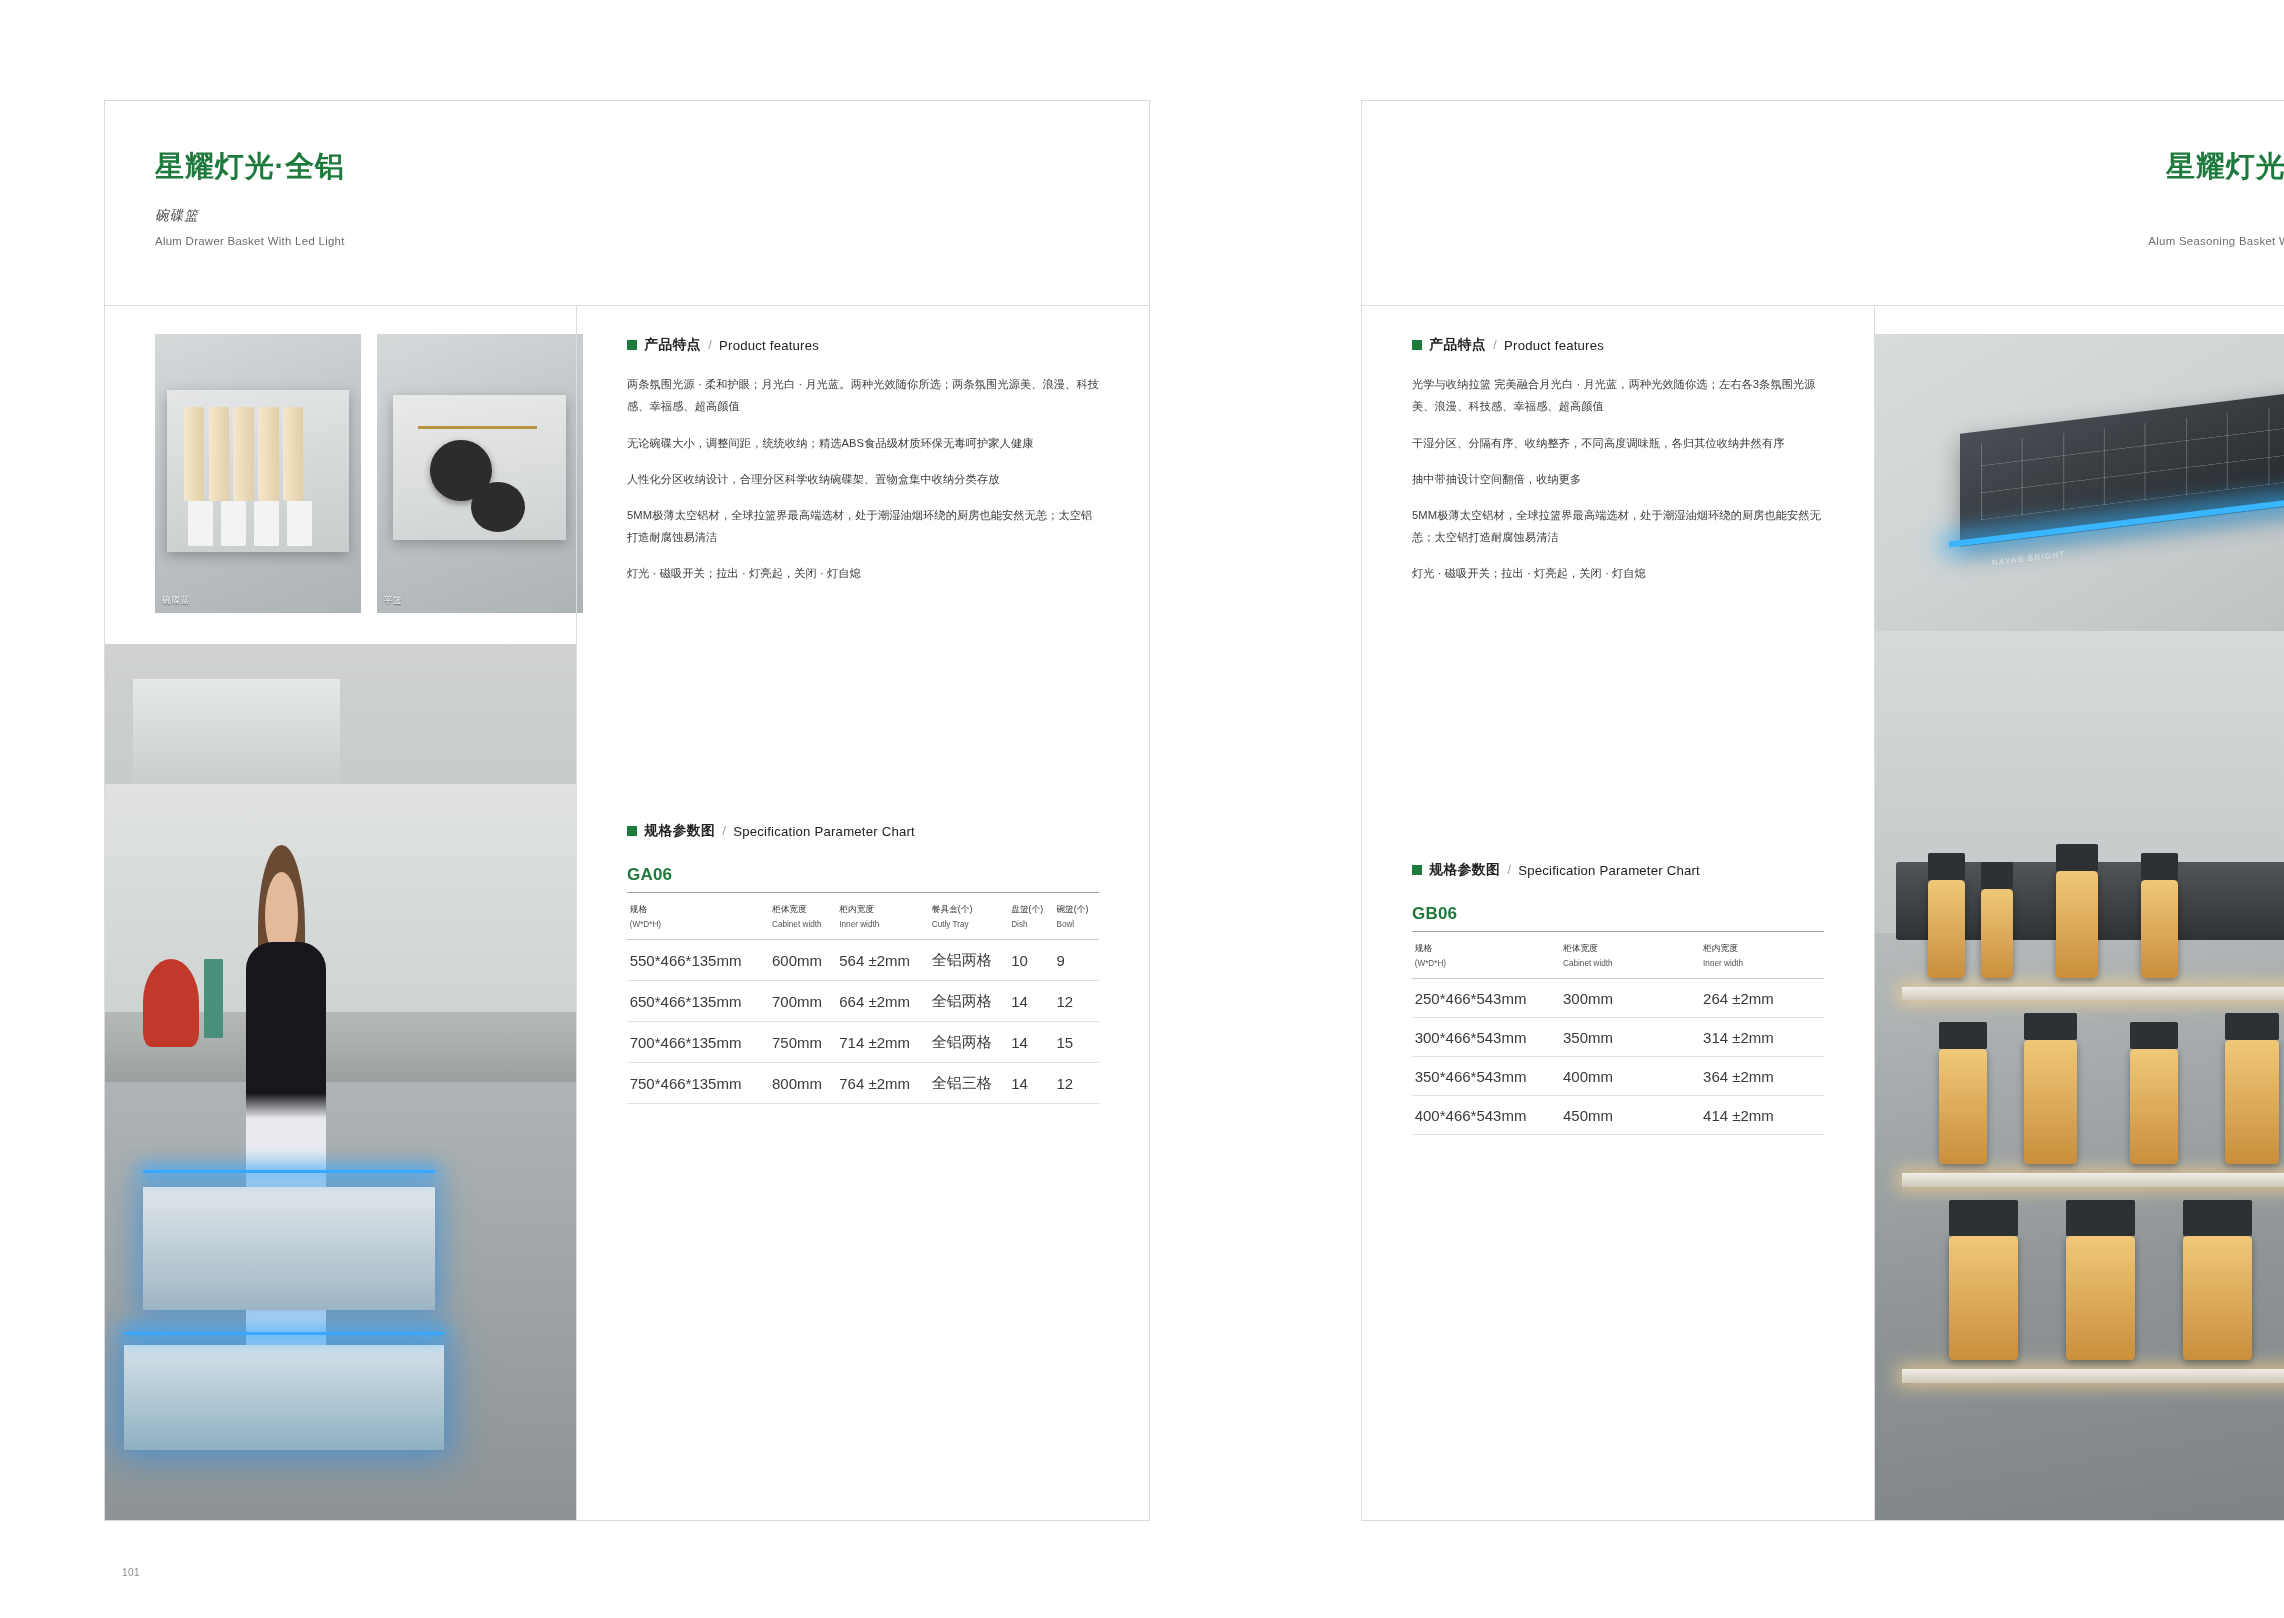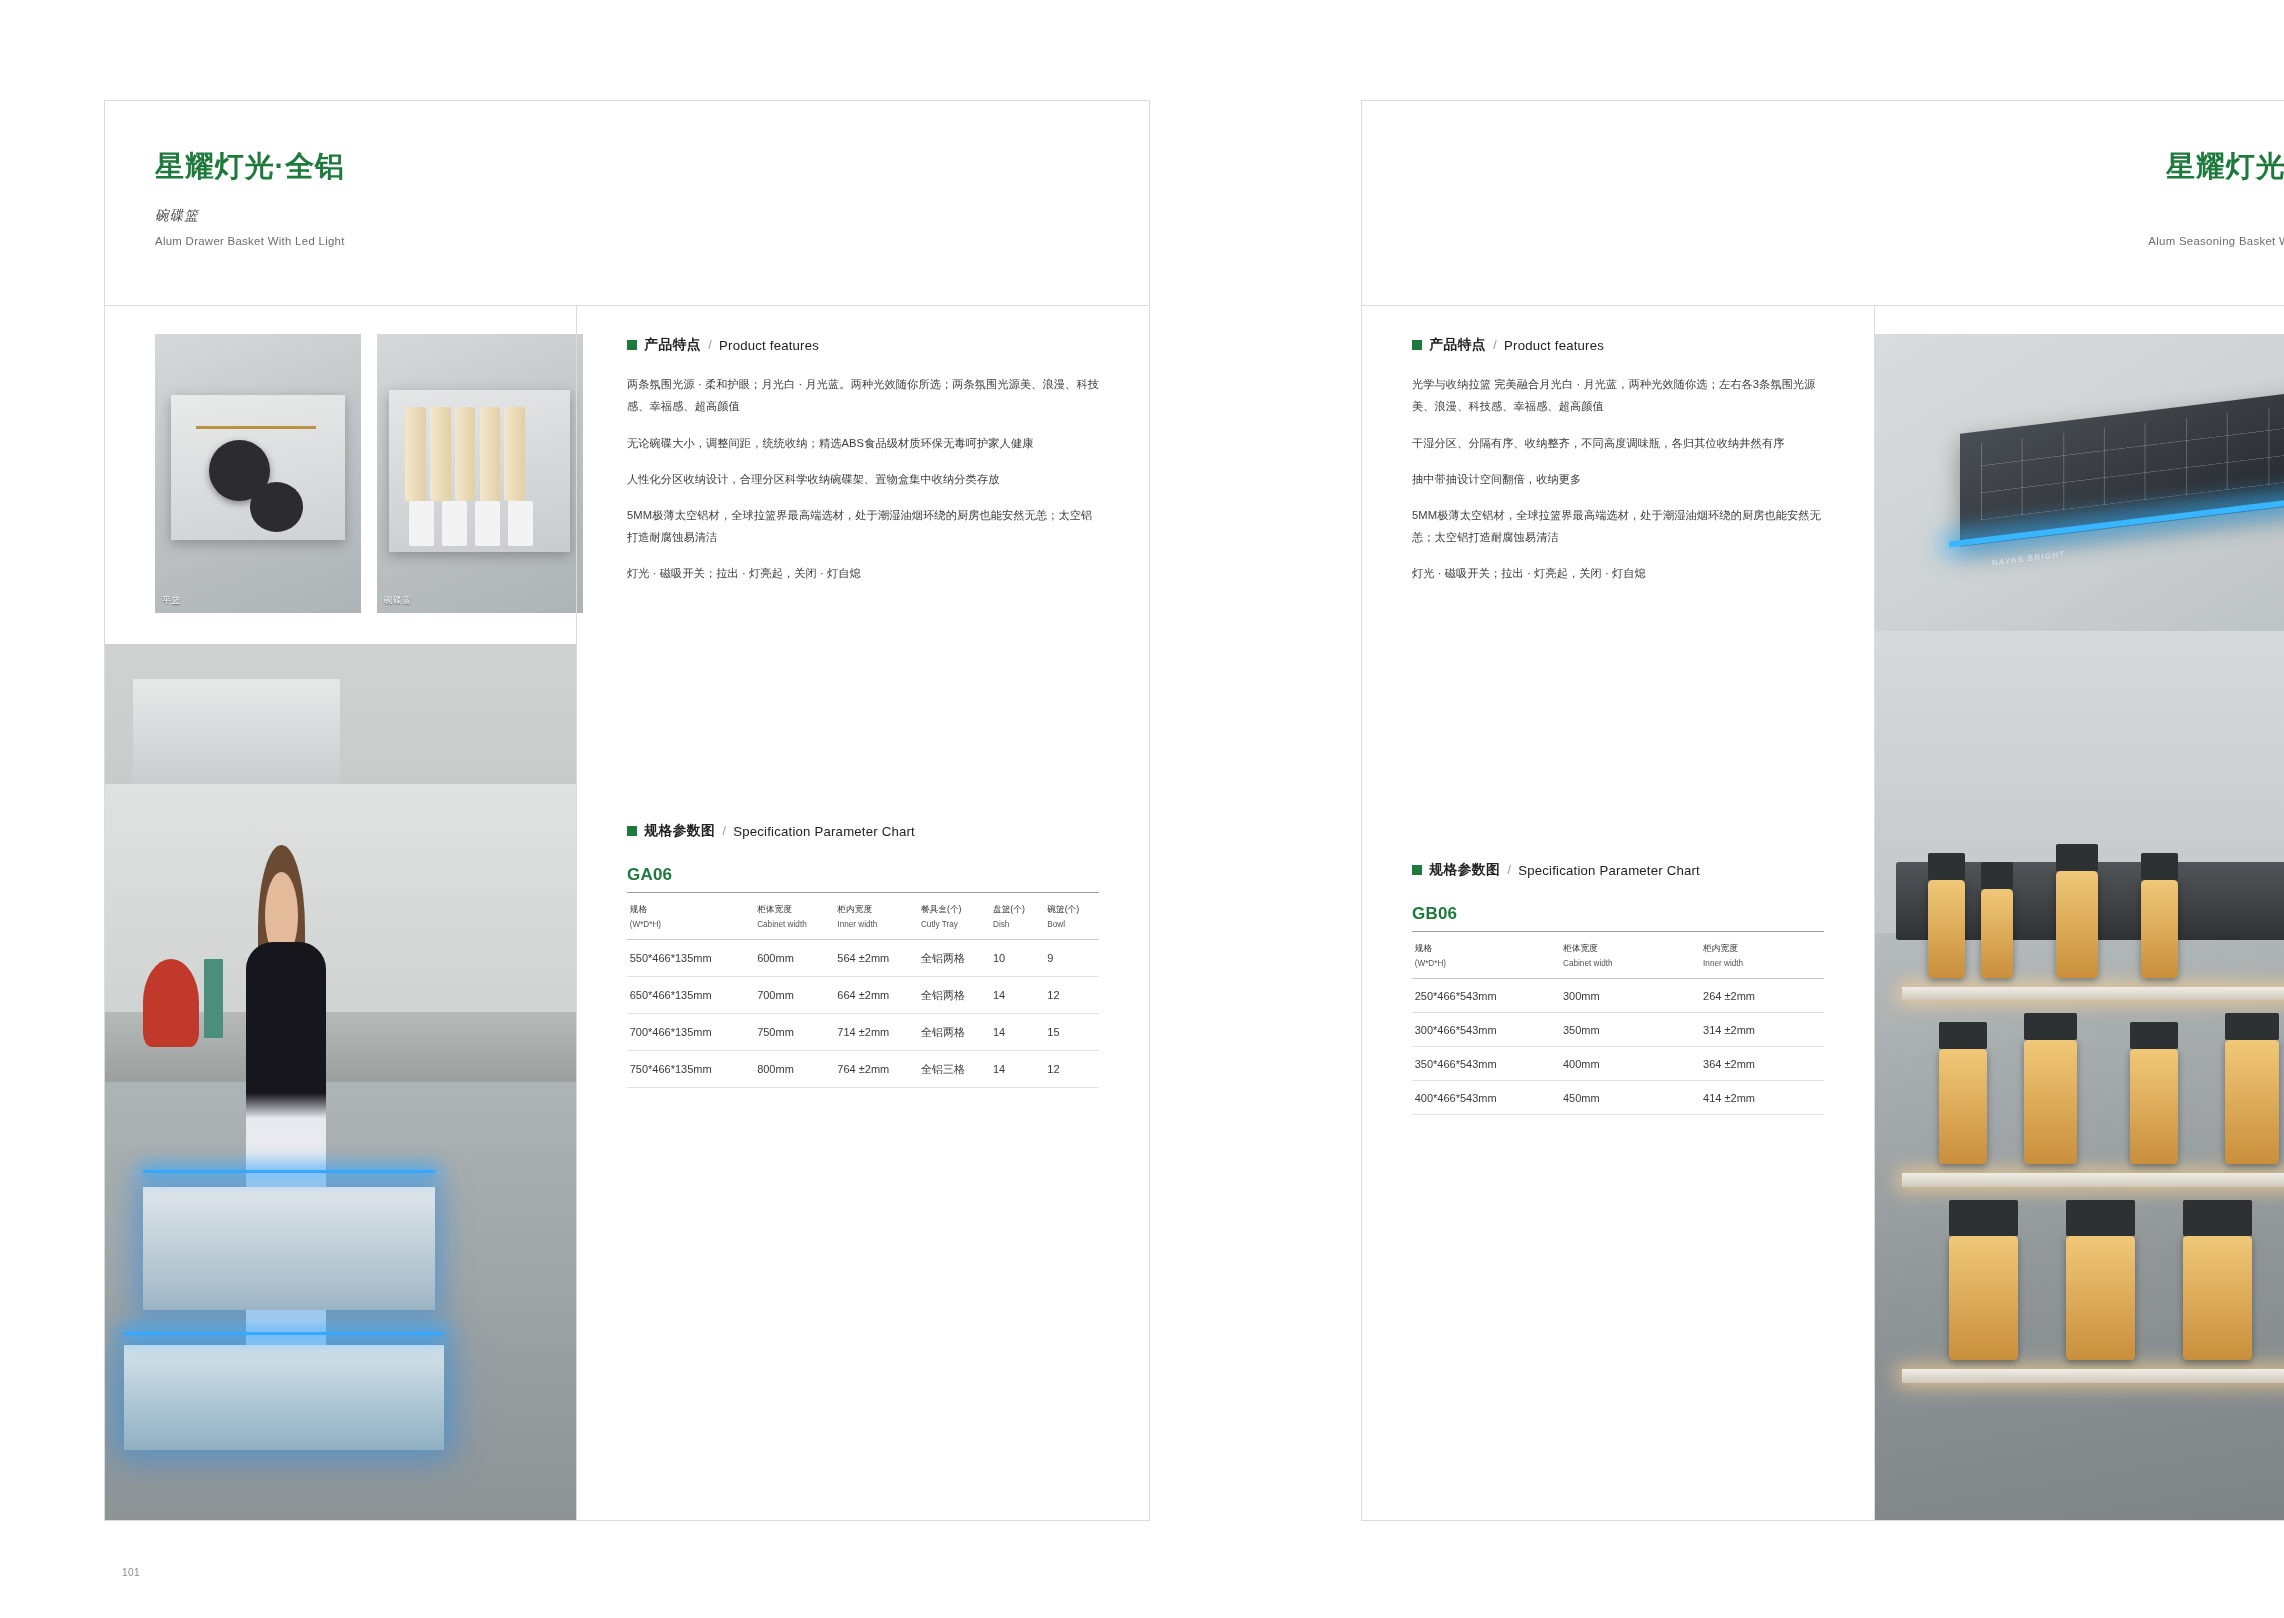--- a/index.html
+++ b/index.html
@@ -181,21 +181,21 @@
   .spec-table { width: 100%; border-collapse: collapse; }
   .spec-table th, .spec-table td {
     text-align: left; font-weight: normal; color: #3d3d3d;
     padding: 11px 2.7px 10px 2.7px;
     border-bottom: 0.9px solid #e2e2e2;
     margin-left: 20px;
   }
   .spec-table thead th { border-top: 0.9px solid #9e9e9e; border-bottom: 0.9px solid #c9c9c9; }
   .th-cn { display:block; font-size: 8.7px; color:#333; }
   .th-en { display:block; font-size: 8.2px; color:#555; margin-top: 3.7px; }
-  .spec-table td { font-size: 11px; color: #3a3a3a; }
+  .spec-table td { font-size: 15px; color: #3a3a3a; }
 
   
   .right-body { position: absolute; top: 205px; left: 0; right: 0; bottom: 0; }
   .rcol {
     position:absolute; left:0; top:0; width: 513px; bottom:0;
     border-right: 1.4px solid #dcdcdc;
   }
   .r-photo-top {
     position:absolute; left: 513px; top: 28px; right: 0; height: 297px;
     background: linear-gradient(150deg,#d9dcdd 0%, #cfd3d4 45%, #b9bebf 100%);
@@ -273,39 +273,39 @@
       <div class="header-inner hl">
         <div class="title-cn">星耀灯光·全铝</div>
         <div class="title-sub-cn">碗碟篮</div>
         <div class="title-en">Alum Drawer Basket With Led Light</div>
       </div>
     </div>
 
     <div class="left-body">
 
       <div class="thumbs">
-        <div class="thumb thumb-a">
-          <div class="cab"></div>
-          <div class="rod"></div>
-          <div class="pan"></div>
-          <div class="pan2"></div>
-          <div class="caption">平篮</div>
-        </div>
         <div class="thumb thumb-b">
           <div class="cab"></div>
           <div class="plate" style="left:14%"></div>
           <div class="plate" style="left:26%"></div>
           <div class="plate" style="left:38%"></div>
           <div class="plate" style="left:50%"></div>
           <div class="plate" style="left:62%"></div>
           <div class="cup" style="left:16%"></div>
           <div class="cup" style="left:32%"></div>
           <div class="cup" style="left:48%"></div>
           <div class="cup" style="left:64%"></div>
           <div class="caption">碗碟蓝</div>
+        </div>
+        <div class="thumb thumb-a">
+          <div class="cab"></div>
+          <div class="rod"></div>
+          <div class="pan"></div>
+          <div class="pan2"></div>
+          <div class="caption">平篮</div>
         </div>
       </div>
 
       <div class="photo-big">
         <div class="ph-backsplash"></div>
         <div class="ph-hood"></div>
         <div class="ph-counter"></div>
         <div class="ph-cabinet"></div>
         <div class="ph-pot"></div>
         <div class="ph-bottle"></div>

